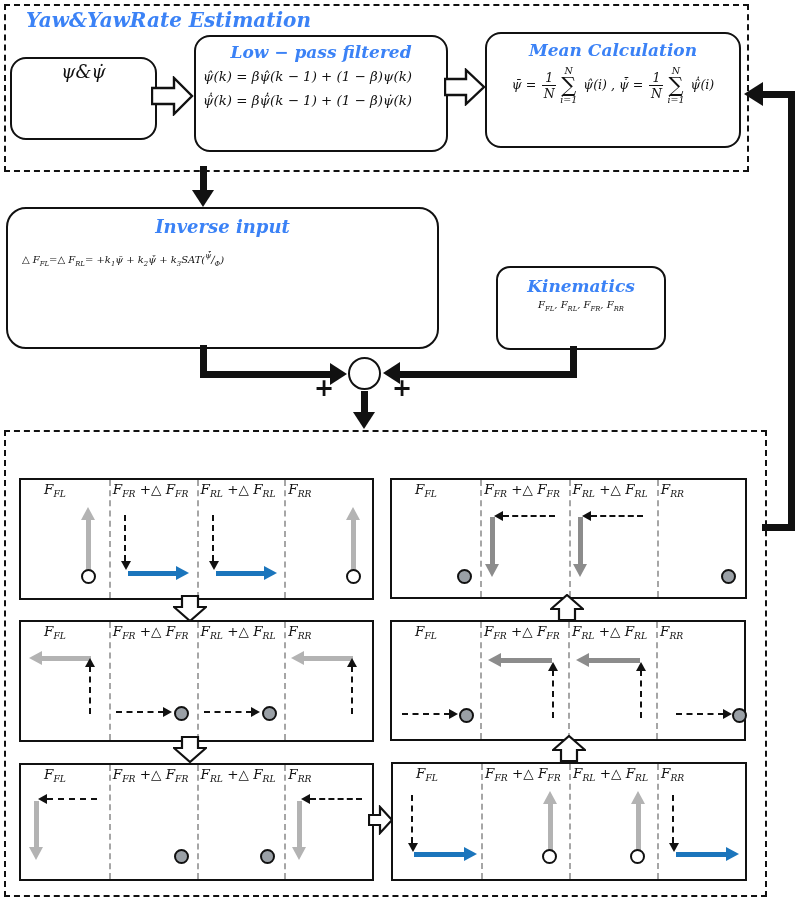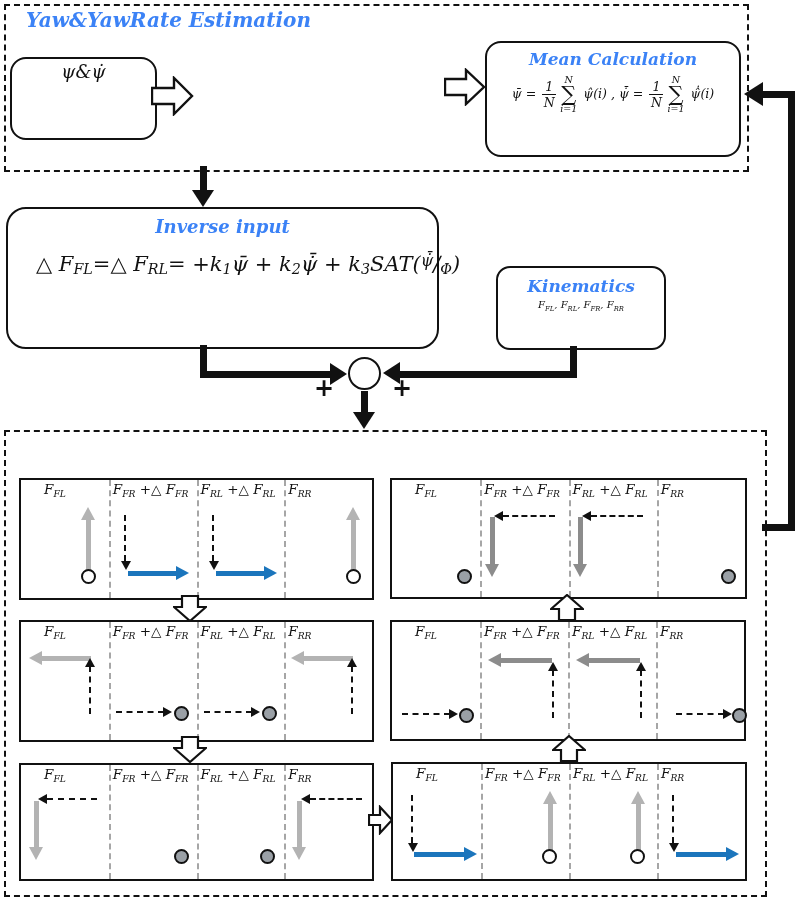--- a/index.html
+++ b/index.html
@@ -63,36 +63,41 @@
   <div class="abs btitle" style="left:26px;top:8px;font-size:20px;">Yaw&amp;YawRate Estimation</div>
 
   <div class="box" style="left:10px;top:57px;width:143px;height:79px;">
     <div class="eq" style="text-align:center;font-size:18px;margin-top:2px;">ψ&amp;ψ̇</div>
   </div>
 
   <svg class="holarrow" style="left:151px;top:76px;" width="43" height="40" viewBox="0 0 43 40">
     <polygon points="1,12 23,12 23,2 41,20 23,38 23,28 1,28" fill="#fff" stroke="#111" stroke-width="2.4"></polygon>
   </svg>
 
+  <div class="box" style="left:194px;top:35px;width:250px;height:113px;">
+    <div class="btitle" style="text-align:center;font-size:17px;margin-top:5px;">Low − pass filtered</div>
+    <div class="eq" style="font-size:13.4px;margin:7px 0 0 7px;"><span>ψ̂(k) = βψ̂(k − 1) + (1 − β)ψ(k)</span></div>
+    <div class="eq" style="font-size:13.4px;margin:9px 0 0 7px;"><span>ψ̂̇(k) = βψ̂̇(k − 1) + (1 − β)ψ̇(k)</span></div>
+  </div>
 
   <svg class="holarrow" style="left:444px;top:68px;" width="42" height="38" viewBox="0 0 42 38">
     <polygon points="1,11 22,11 22,2 40,19 22,36 22,27 1,27" fill="#fff" stroke="#111" stroke-width="2.4"></polygon>
   </svg>
 
-  <div class="box" style="left:485px;top:41px;width:252px;height:112px;">
+  <div class="box" style="left:485px;top:32px;width:252px;height:112px;">
     <div class="btitle" style="text-align:center;font-size:17px;margin-top:6px;">Mean Calculation</div>
     <div class="eq" style="font-size:12.6px;margin-top:6px;text-align:center;"><span>ψ̄ = </span><span class="frac"><span class="fn">1</span><span class="fd">N</span></span><span class="bigsum"><span class="st">N</span><span class="ss">∑</span><span class="sb">i=1</span></span><span> ψ̂(i) , ψ̇̄ = </span><span class="frac"><span class="fn">1</span><span class="fd">N</span></span><span class="bigsum"><span class="st">N</span><span class="ss">∑</span><span class="sb">i=1</span></span><span> ψ̂̇(i)</span></div>
   </div>
 
   <div class="tbar" style="left:200px;top:166px;width:7px;height:26px;"></div>
   <div class="bighead down" style="left:192px;top:190px;"></div>
 
   <div class="box" style="left:6px;top:207px;width:429px;height:138px;border-radius:20px;">
     <div class="btitle" style="text-align:center;font-size:18px;margin-top:7px;">Inverse input</div>
-    <div class="eq" style="font-size:21px;margin:14px 0 0 28px;"><span>△ F</span><sub>FL</sub><span>=△ F</span><sub>RL</sub><span>= +k</span><sub>1</sub><span>ψ̄ + k</span><sub>2</sub><span>ψ̇̄ + k</span><sub>3</sub><span>SAT(</span><sup>ψ̇̄</sup><span>∕</span><sub>Φ</sub><span>)</span></div>
+    <div class="eq" style="font-size:10px;margin:14px 0 0 14px;"><span>△ F</span><sub>FL</sub><span>=△ F</span><sub>RL</sub><span>= +k</span><sub>1</sub><span>ψ̄ + k</span><sub>2</sub><span>ψ̇̄ + k</span><sub>3</sub><span>SAT(</span><sup>ψ̇̄</sup><span>∕</span><sub>Φ</sub><span>)</span></div>
   </div>
 
   <div class="box" style="left:496px;top:266px;width:166px;height:80px;border-radius:14px;">
     <div class="btitle" style="text-align:center;font-size:17px;margin-top:8px;">Kinematics</div>
     <div class="eq" style="text-align:center;font-size:10px;margin-top:3px;"><span>F</span><sub>FL</sub><span>, F</span><sub>RL</sub><span>, F</span><sub>FR</sub><span>, F</span><sub>RR</sub></div>
   </div>
 
   <div class="tbar" style="left:200px;top:345px;width:7px;height:29px;"></div>
   <div class="tbar" style="left:200px;top:371px;width:132px;height:7px;"></div>
   <div class="bighead right" style="left:330px;top:363px;"></div>

